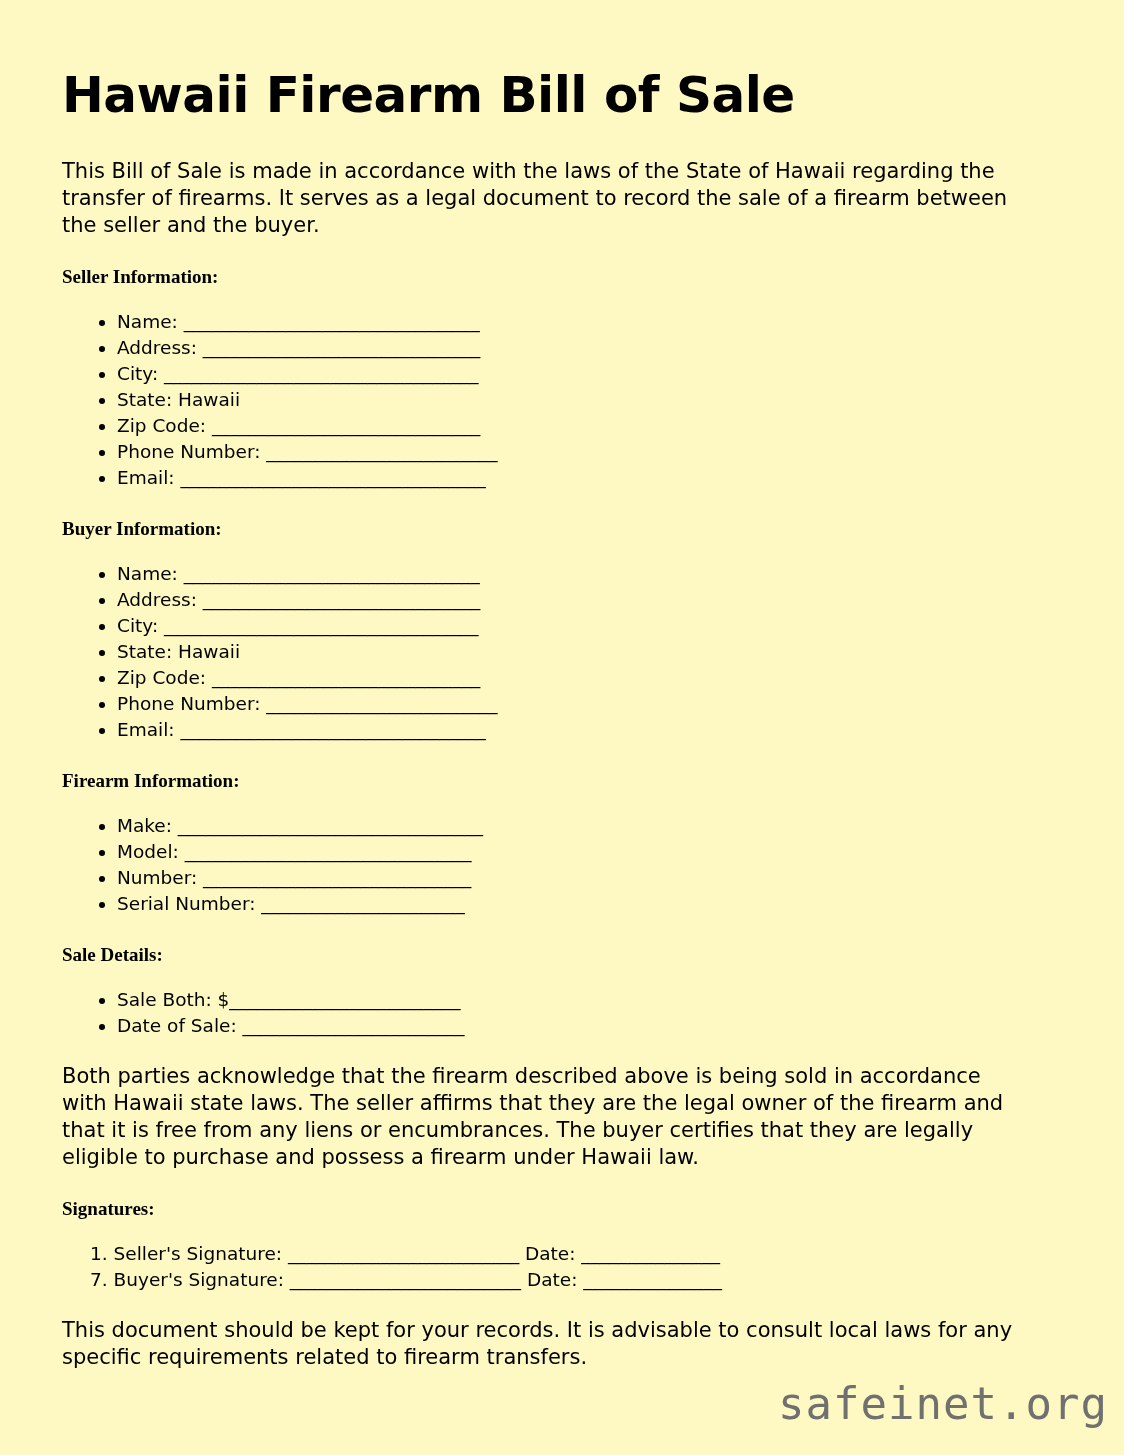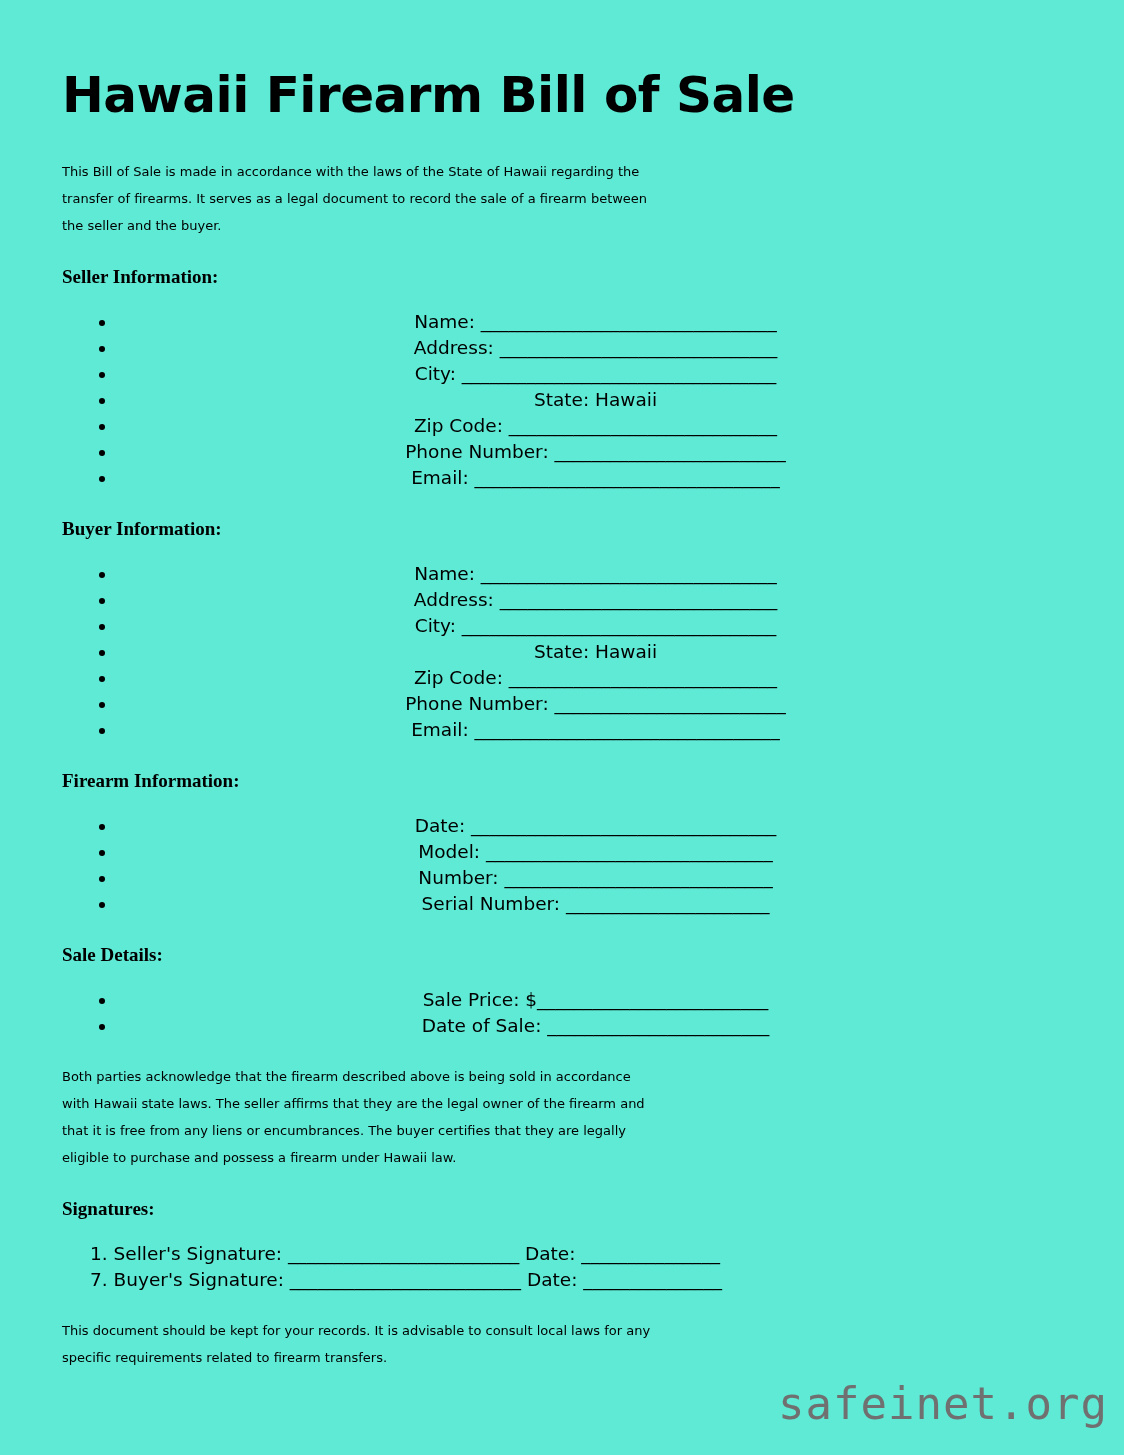--- a/index.html
+++ b/index.html
@@ -1,53 +1,52 @@
 <!DOCTYPE html>
 <html><head>
 <meta charset="utf-8">
 <style>
   html,body { margin:0; padding:0; background:#ffffff; }
   .page {
     position: relative;
     width: 1124px;
     height: 1455px;
     box-sizing: border-box;
-    background: #5eead4;
+    background: #fef9c3;
     color: #000000;
     padding: 70px 50px 3px 62px;
     overflow: hidden;
     font-family: "DejaVu Sans", sans-serif;
     font-size: 18.5px;
   }
   h1.doc-title {
     font-size: 50px;
     line-height: 1;
     letter-spacing: -0.5px;
     margin: 0 0 38px 0;
     font-weight: bold;
     white-space: nowrap;
   }
   p.para {
-    font-size: 13px;
+    font-size: 21px;
     line-height: 27px;
     margin: 24px 0 22px 0;
     white-space: pre-line;
   }
   h2.sec-heading {
     font-size: 19px;
     line-height: 27px;
     font-weight: bold;
     margin: 24px 0 0 0;
     font-family: Liberation Serif, serif;
   }
   ul.blank-list {
     margin: 19px 0 22px 0;
     padding: 0 0 0 55px;
     list-style: disc outside;
-    text-align: center;
   }
   ul.blank-list li {
     line-height: 26px;
     white-space: nowrap;
   }
   .sig-list {
     margin: 19px 0 22px 28px;
   }
   .sig-list .sig-row {
     line-height: 26px;
@@ -91,29 +90,29 @@
       <li>Address: ______________________________</li>
       <li>City: __________________________________</li>
       <li>State: Hawaii</li>
       <li>Zip Code: _____________________________</li>
       <li>Phone Number: _________________________</li>
       <li>Email: _________________________________</li>
     </ul>
 
   <h2 class="sec-heading">Firearm Information:</h2>
   <ul class="blank-list">
-      <li>Date: _________________________________</li>
+      <li>Make: _________________________________</li>
       <li>Model: _______________________________</li>
       <li>Number: _____________________________</li>
       <li>Serial Number: ______________________</li>
     </ul>
 
   <h2 class="sec-heading">Sale Details:</h2>
   <ul class="blank-list">
-      <li>Sale Price: $_________________________</li>
+      <li>Sale Both: $_________________________</li>
       <li>Date of Sale: ________________________</li>
     </ul>
 
   <p class="para">Both parties acknowledge that the firearm described above is being sold in accordance
 with Hawaii state laws. The seller affirms that they are the legal owner of the firearm and
 that it is free from any liens or encumbrances. The buyer certifies that they are legally
 eligible to purchase and possess a firearm under Hawaii law.</p>
 
   <h2 class="sec-heading">Signatures:</h2>
   <div class="sig-list">

